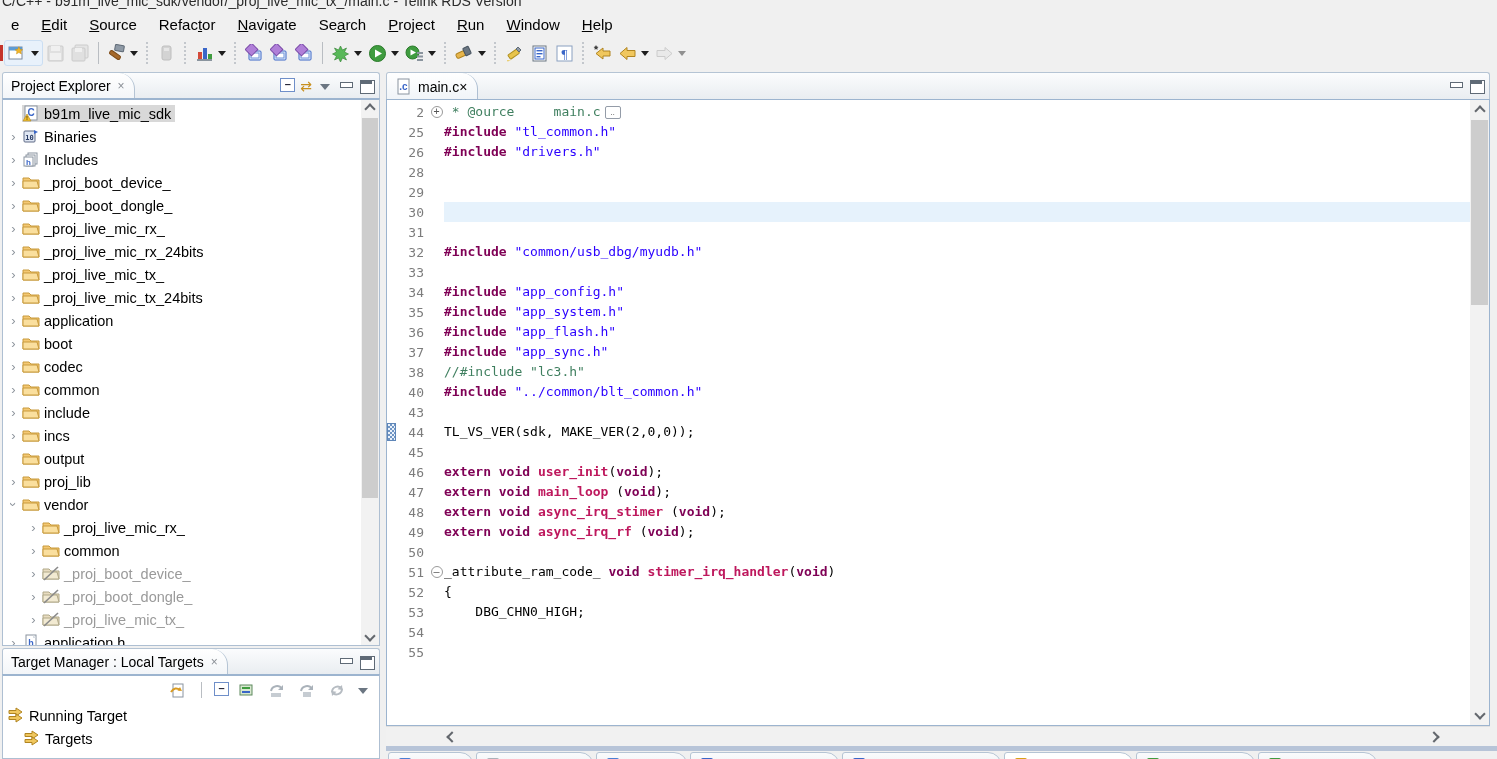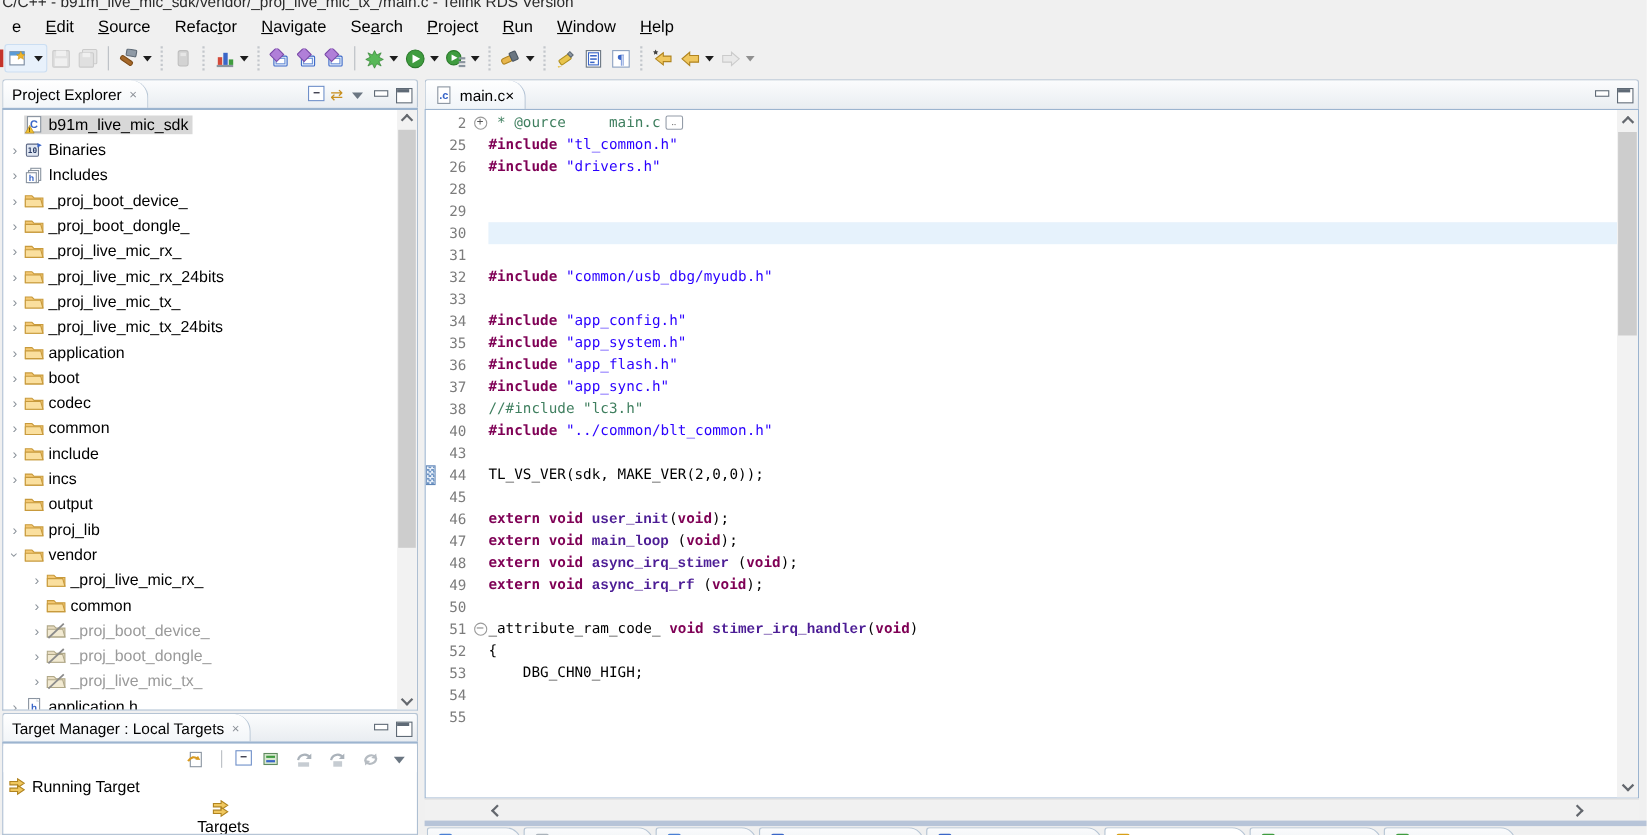--- a/index.html
+++ b/index.html
@@ -93,21 +93,21 @@
   .cl .txt { flex:1; white-space:pre; height:20px; line-height:20px; }
   .cl.cur .txt, .cl.cur .fold { background:#e6f2fc; }
   .mk { position:absolute; left:0; top:1px; width:9px; height:18px; border:1px solid #5f86b8;
         background:repeating-conic-gradient(#6f95c4 0% 25%, #eaf1fa 0% 50%) 0 0/4px 4px; }
   .fc { width:12px; height:12px; border:1px solid #9a9a9a; border-radius:50%; background:#fff;
         color:#555; font-size:10px; line-height:10px; text-align:center; }
   .code-seg.dir, .code-seg.kw { color:#7f0055; font-weight:bold; }
   .code-seg.str { color:#2a00ff; }
   .code-seg.com { color:#3f7f5f; }
   .code-seg.pln { color:#000; }
-  .code-seg.fn { color:#4c1d95; font-weight:bold;font-family:Liberation Mono, monospace; }
+  .code-seg.fn { color:#be185d; font-weight:bold; }
   .fi { display:inline-block; width:16px; height:13px; border:1px solid #949ca8; border-radius:2px;
         margin-left:4px; background:#fff; font-size:8px; line-height:11px; color:#666;
         text-align:center; vertical-align:middle; }
   .ed-vscroll { position:absolute; right:0; top:0; bottom:0; width:19px; background:#f2f2f2; }
   .ed-hscroll { position:absolute; left:0; right:0; bottom:0; height:20px; background:#f1f1f1;
                 border-top:1px solid #e0e0e0; }
   .sash { position:absolute; background:#b7c4d8; }
   .btabs { position:absolute; overflow:hidden; display:flex; gap:2px; }
   .btab { height:24px; border:1px solid #b5c4d4; border-radius:3px 14px 0 0;
           background:linear-gradient(#fafbfc,#e9edf1); display:flex; align-items:center; padding:0 10px; }
@@ -707,21 +707,21 @@
     <div class="tm-items" id="tm-items">
         <div class="trow" style="padding-left: 4px;">
           <span class="ticon">
             <svg viewBox="0 0 18 17">
               <path d="M2 5 L9 5 L9 2.5 L15 6.5 L9 10.5 L9 8 L2 8 Z" fill="#f0c75e" stroke="#b08420" transform="translate(0,-1.5)"></path>
               <path d="M2 5 L9 5 L9 2.5 L15 6.5 L9 10.5 L9 8 L2 8 Z" fill="#f0c75e" stroke="#b08420" transform="translate(0,4.5)"></path>
             </svg>
           </span>
           <span class="tlabel">Running Target</span>
         </div>
-        <div class="trow" style="padding-left: 20px; flex-direction: column;">
+        <div class="trow" style="padding-left: 20px;">
           <span class="ticon">
             <svg viewBox="0 0 18 17">
               <path d="M2 5 L9 5 L9 2.5 L15 6.5 L9 10.5 L9 8 L2 8 Z" fill="#f0c75e" stroke="#b08420" transform="translate(0,-1.5)"></path>
               <path d="M2 5 L9 5 L9 2.5 L15 6.5 L9 10.5 L9 8 L2 8 Z" fill="#f0c75e" stroke="#b08420" transform="translate(0,4.5)"></path>
             </svg>
           </span>
           <span class="tlabel">Targets</span>
         </div>
       </div>
   </div>

